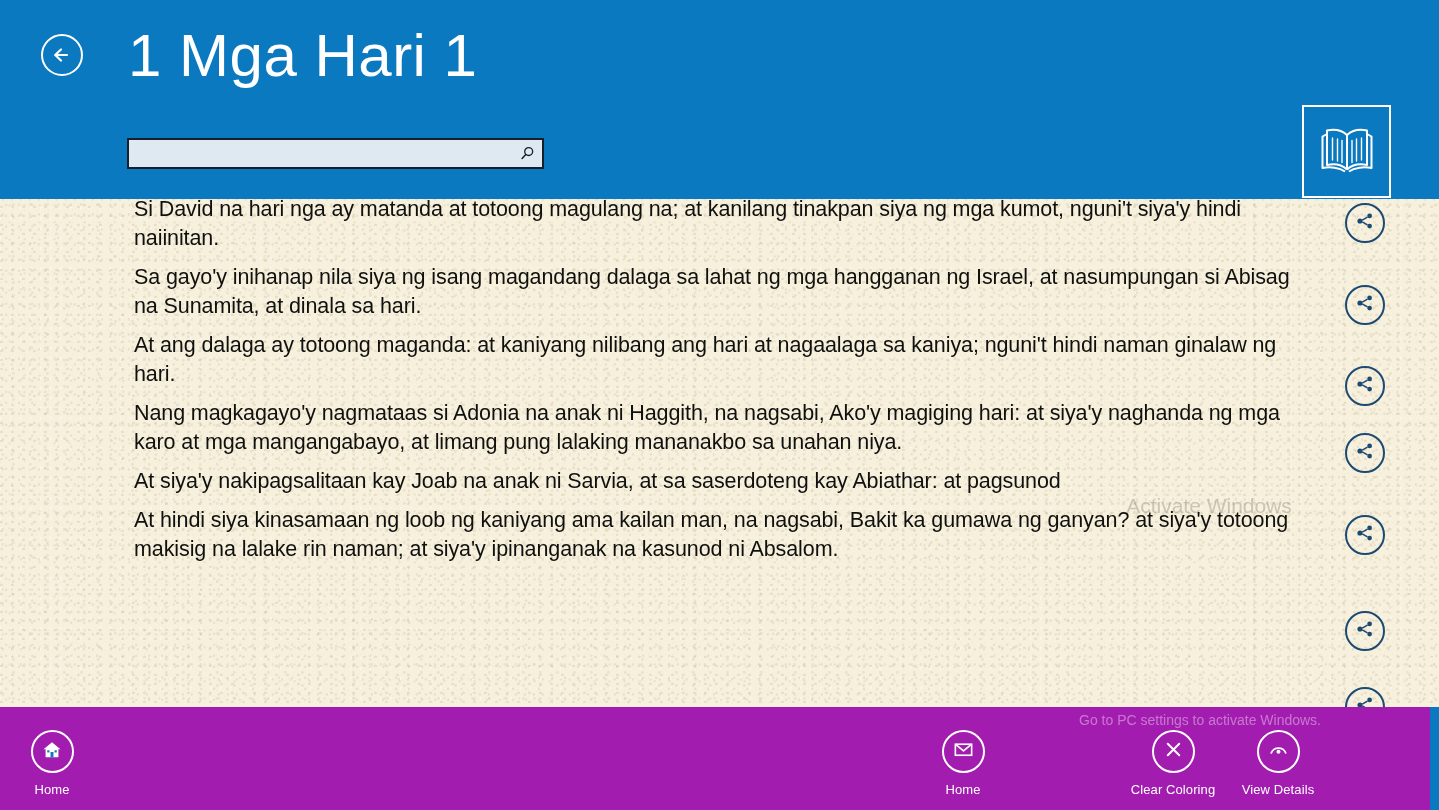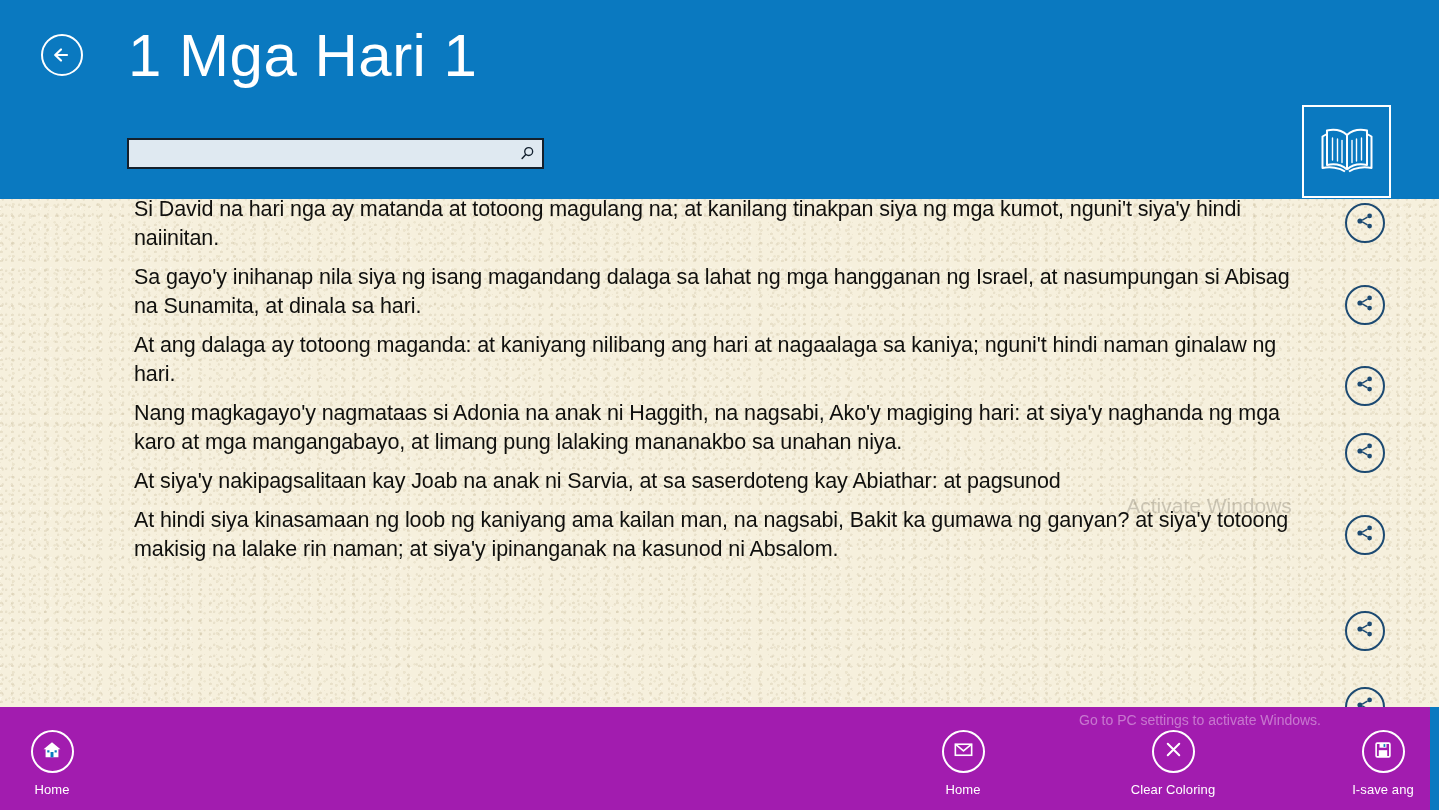--- a/index.html
+++ b/index.html
@@ -441,29 +441,27 @@
       <div class="appbar-icon">
         <span>
           <svg viewBox="0 0 24 24" width="23" height="23" xmlns="http://www.w3.org/2000/svg">
             <path d="M6 6 L18 18 M18 6 L6 18" stroke="#ffffff" stroke-width="2.1" stroke-linecap="round"></path>
           </svg>
         </span>
       </div>
       <div class="appbar-label">Clear Coloring</div>
     </div>
 
-
-    <div class="appbar-item save">
+    <div class="appbar-item details">
       <div class="appbar-icon">
         <span>
-          <svg viewBox="0 0 24 24" width="22" height="22" xmlns="http://www.w3.org/2000/svg">
-            <rect x="4.5" y="4.5" width="15" height="15" rx="1.2" fill="none" stroke="#ffffff" stroke-width="1.8"></rect>
-            <rect x="8.2" y="4.5" width="7.6" height="5" fill="#ffffff"></rect>
-            <rect x="7.4" y="12.2" width="9.2" height="7.3" fill="#ffffff"></rect>
-            <rect x="12.6" y="5.6" width="1.9" height="3" fill="#0a79c0"></rect>
+          <svg viewBox="0 0 24 24" width="23" height="23" xmlns="http://www.w3.org/2000/svg">
+            <path d="M4.5 15.5 A8.2 8.2 0 0 1 19.5 15.5" fill="none" stroke="#ffffff" stroke-width="1.8" stroke-linecap="round"></path>
+            <circle cx="12" cy="14.3" r="2.1" fill="#ffffff"></circle>
           </svg>
         </span>
       </div>
-      <div class="appbar-label">I-save ang</div>
-    </div>
+      <div class="appbar-label">View Details</div>
+    </div>
+
   </div>
 
 </div>
 
 </body></html>

